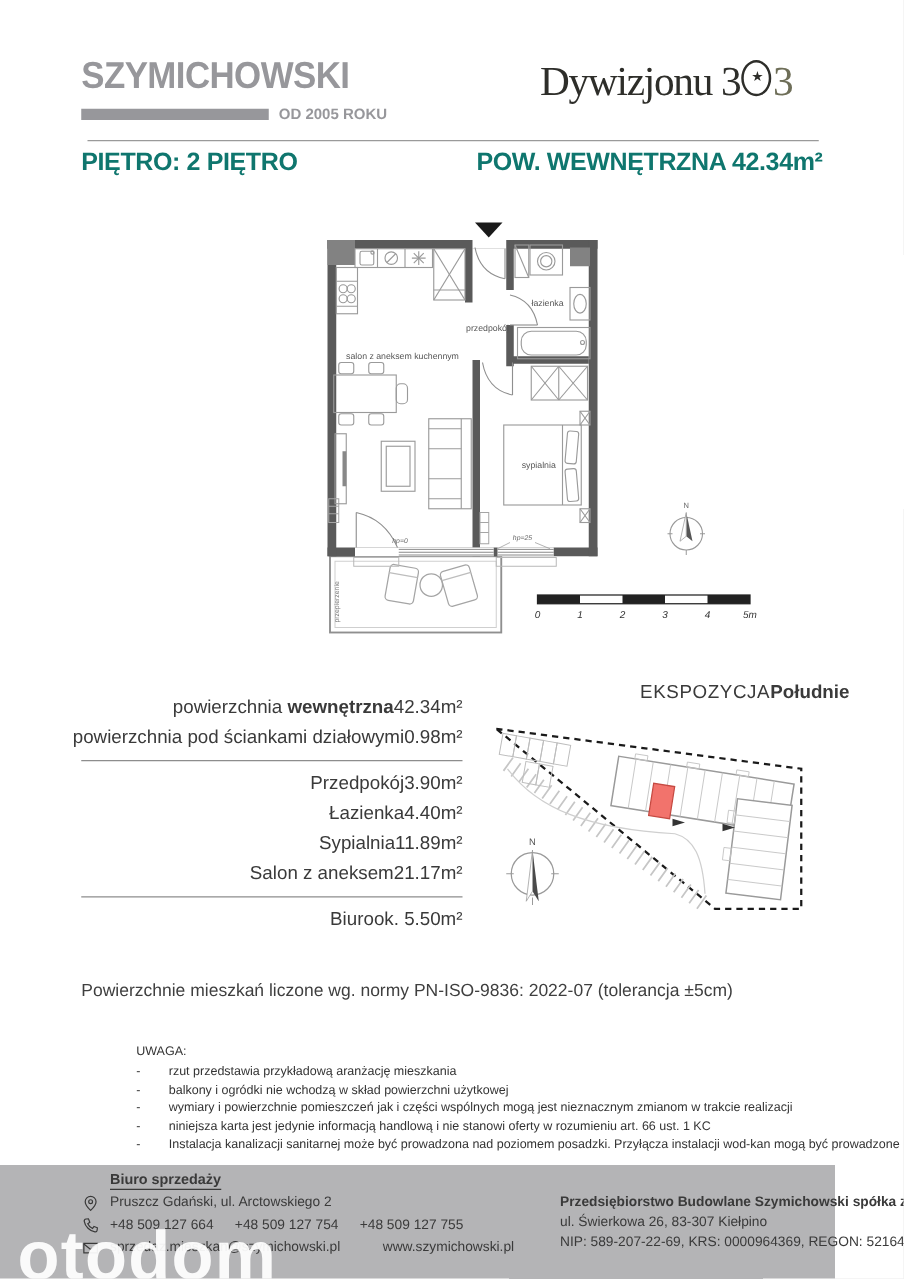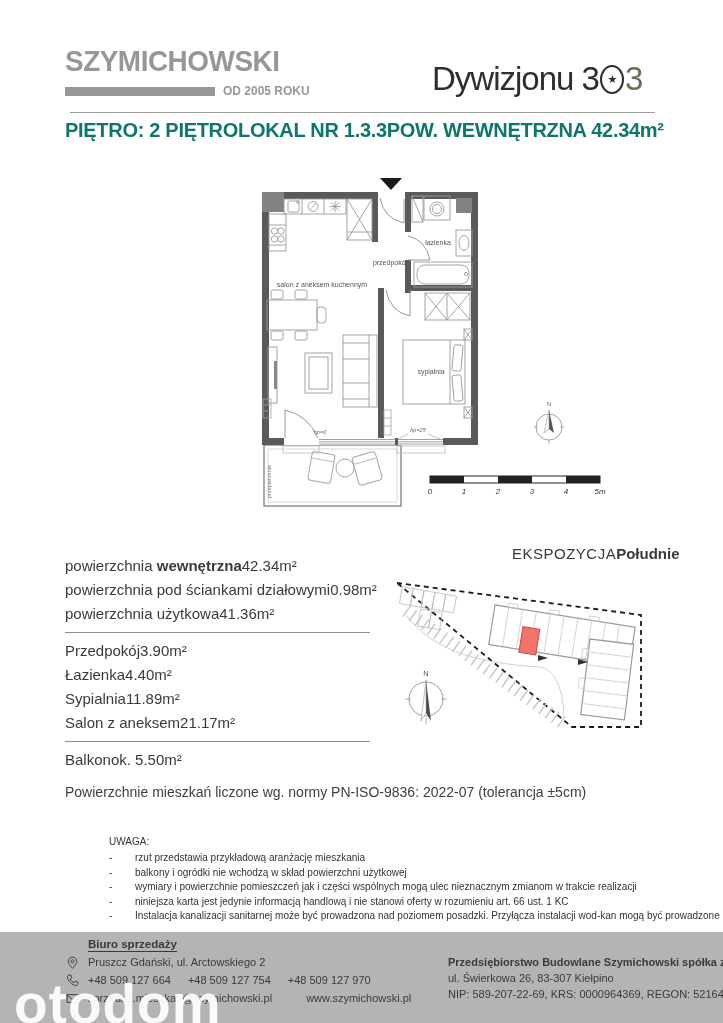--- a/index.html
+++ b/index.html
@@ -5,50 +5,50 @@
   html,body{margin:0;padding:0;background:#e8e8e8;}
   .page{position:relative;width:723px;height:1023px;background:#ffffff;overflow:hidden;
         font-family:"Liberation Sans",sans-serif;color:#3d3d3d;}
   
   .logo-szy{position:absolute;left:65px;top:44px;width:250px;}
   .logo-szy .name{font-size:30px;font-weight:bold;color:#97979b;letter-spacing:-0.5px;
         transform:scaleX(.93);transform-origin:left;white-space:nowrap;}
   .logo-szy .sub{display:flex;align-items:center;margin-top:6px;}
   .logo-szy .bar{width:150px;height:9px;background:#97979b;}
   .logo-szy .since{font-size:12px;font-weight:bold;color:#97979b;margin-left:8px;white-space:nowrap;}
-  .logo-dyw{position:absolute;left:432px;top:60px;font-size:33px;color:#2e2e2a;
-        letter-spacing:-1px;display:flex;align-items:center;white-space:nowrap;}
+  .logo-dyw{position:absolute;left:432px;top:48px;font-size:33px;color:#2e2e2a;
+        letter-spacing:-1px;display:flex;white-space:nowrap;font-family:Liberation Serif, serif;}
   .logo-dyw .zero{display:inline-flex;align-items:center;justify-content:center;
         width:20px;height:25px;border:2.5px solid #2e2e2a;border-radius:50%;
         font-size:11px;margin:0 1px;line-height:1;}
   .logo-dyw .suffix{color:#6e6e58;}
   .toprule{position:absolute;left:70px;top:112px;width:585px;height:1px;background:#9a9a9a;}
   .specbar{position:absolute;left:65px;top:119px;width:593px;display:flex;
         justify-content:space-between;font-size:20px;font-weight:bold;color:#0f766e;
         letter-spacing:-0.3px;white-space:nowrap;}
   
   .plan-svg{position:absolute;left:250px;top:168px;}
   .site-svg{position:absolute;left:390px;top:575px;}
   svg text{font-family:"Liberation Sans",sans-serif;}
   .exposure{position:absolute;left:512px;top:545px;width:146px;display:flex;
         font-size:15px;color:#3a3a3a;letter-spacing:.5px;}
   .exposure .val{font-weight:bold;letter-spacing:0;}
   
   .areas{position:absolute;left:65px;top:554px;width:305px;font-size:15px;color:#3a3a3a;}
-  .arow{display:flex;justify-content:flex-start;line-height:24px;white-space:nowrap;}
+  .arow{display:flex;justify-content:flex-end;line-height:24px;white-space:nowrap;}
   .arow .bold{font-weight:bold;}
   .adiv{border:none;border-top:1px solid #8d8d8d;margin:6px 0;}
   .norm{position:absolute;left:65px;top:784px;font-size:14px;color:#3f3f3f;}
   
   .notes{position:absolute;left:65px;top:836px;width:648px;font-size:10px;color:#333;margin-left:44px;}
   .notes .title{margin-bottom:4px;}
   .nrow{display:flex;line-height:14.5px;white-space:nowrap;}
   .nrow .dash{width:26px;flex:0 0 26px;}
   
-  .footer{position:absolute;left:0;top:932px;width:723px;height:91px;background:#b4b4b6;color:#3a3a3a;}
+  .footer{position:absolute;left:0;top:932px;width:668px;height:91px;background:#b4b4b6;color:#3a3a3a;}
   .f-office{position:absolute;left:88px;top:6px;font-size:11.5px;font-weight:bold;
         border-bottom:1px solid #3a3a3a;padding-bottom:1px;}
   .f-row{position:absolute;left:88px;font-size:11px;white-space:nowrap;display:flex;}
   .f-icon{position:absolute;left:66px;width:13px;height:13px;}
   .f-mailrow{display:flex;gap:34px;}
   .f-phones{display:flex;gap:17px;}
   .f-company{position:absolute;left:448px;top:22px;font-size:11px;line-height:16px;white-space:nowrap;}
   .f-company .c1{font-weight:bold;}
   .watermark{position:absolute;left:14px;top:977px;font-size:55px;font-weight:bold;
         color:rgba(255,255,255,.93);letter-spacing:1px;z-index:5;line-height:1;}
@@ -67,21 +67,20 @@
   </div>
   <div class="logo-dyw">
     <span>Dywizjonu 3</span>
     <span class="zero">★</span>
     <span class="suffix">3</span>
   </div>
   <div class="toprule"></div>
 
   <div class="specbar">
     <span>PIĘTRO: 2 PIĘTRO</span>
-    <span>LOKAL NR 1.3.3</span>
     <span>POW. WEWNĘTRZNA 42.34m²</span>
   </div>
 
   <svg class="plan-svg" width="370" height="355" viewBox="0 0 370 355">
 
     <g fill="none" stroke="#9a9a9a">
       <rect x="14" y="277" width="137" height="61" stroke="#8f8f8f" stroke-width="1.5"></rect>
       <rect x="18" y="281" width="129" height="53" stroke="#cfcfcf" stroke-width="0.8"></rect>
       <circle cx="95" cy="300" r="9" stroke="#a5a5a5"></circle>
       <g transform="rotate(10 72 299)">
@@ -353,62 +352,58 @@
 
   <div class="areas">
     <div class="arow">
       <span><span>powierzchnia </span><span class="bold">wewnętrzna</span></span>
       <span>42.34m²</span>
     </div>
     <div class="arow">
       <span><span>powierzchnia pod ściankami działowymi</span><span class="bold"></span></span>
       <span>0.98m²</span>
     </div>
-    <div class="arow">
-      <span><span>powierzchnia użytkowa</span><span class="bold"></span></span>
-      <span>41.36m²</span>
-    </div>
     <hr class="adiv">
     <div class="arow">
       <span>Przedpokój</span>
       <span>3.90m²</span>
     </div>
     <div class="arow">
       <span>Łazienka</span>
       <span>4.40m²</span>
     </div>
     <div class="arow">
       <span>Sypialnia</span>
       <span>11.89m²</span>
     </div>
     <div class="arow">
       <span>Salon z aneksem</span>
       <span>21.17m²</span>
     </div>
     <hr class="adiv">
     <div class="arow">
-      <span>Balkon</span>
+      <span>Biuro</span>
       <span>ok. 5.50m²</span>
     </div>
   </div>
   <div class="norm">Powierzchnie mieszkań liczone wg. normy PN-ISO-9836: 2022-07 (tolerancja ±5cm)</div>
 
   <div class="notes">
     <div class="title">UWAGA:</div>
     <div class="nrow">
       <span class="dash">-</span>
         <span>rzut przedstawia przykładową aranżację mieszkania</span>
     </div>
     <div class="nrow">
       <span class="dash">-</span>
         <span>balkony i ogródki nie wchodzą w skład powierzchni użytkowej</span>
     </div>
     <div class="nrow">
       <span class="dash">-</span>
-        <span>wymiary i powierzchnie pomieszczeń jak i części wspólnych mogą ulec nieznacznym zmianom w trakcie realizacji</span>
+        <span>wymiary i powierzchnie pomieszczeń jak i części wspólnych mogą jest nieznacznym zmianom w trakcie realizacji</span>
     </div>
     <div class="nrow">
       <span class="dash">-</span>
         <span>niniejsza karta jest jedynie informacją handlową i nie stanowi oferty w rozumieniu art. 66 ust. 1 KC</span>
     </div>
     <div class="nrow">
       <span class="dash">-</span>
         <span>Instalacja kanalizacji sanitarnej może być prowadzona nad poziomem posadzki. Przyłącza instalacji wod-kan mogą być prowadzone natynkowo.</span>
     </div>
   </div>
@@ -421,21 +416,21 @@
       <circle cx="6" cy="4.9" r="1.4" fill="none" stroke="#3a3a3a" stroke-width="0.9"></circle>
     </svg>
     <div class="f-row" style="top:24px">Pruszcz Gdański, ul. Arctowskiego 2</div>
 
     <svg class="f-icon" style="top:42px" viewBox="0 0 12 12">
       <path d="M2.6 1.1 4.4 1l1 2.5-1.5 1.1c.7 1.6 1.9 2.8 3.5 3.5l1.1-1.5 2.5 1-.2 1.8c-.1.8-.8 1.3-1.6 1.2C5.4 10.1 1.9 6.6 1.3 2.8c-.1-.8.5-1.6 1.3-1.7z" fill="none" stroke="#3a3a3a" stroke-width="0.9"></path>
     </svg>
     <div class="f-row f-phones" style="top:42px">
       <span>+48 509 127 664</span>
       <span>+48 509 127 754</span>
-      <span>+48 509 127 970</span>
+      <span>+48 509 127 755</span>
     </div>
 
     <svg class="f-icon" style="top:60px" viewBox="0 0 12 12">
       <rect x="1" y="2.5" width="10" height="7" fill="none" stroke="#3a3a3a" stroke-width="0.9"></rect>
       <path d="M1 3 6 7 11 3" fill="none" stroke="#3a3a3a" stroke-width="0.9"></path>
     </svg>
     <div class="f-row f-mailrow" style="top:60px">
       <span>sprzedaz.mieszkan@szymichowski.pl</span>
       <span>www.szymichowski.pl</span>
     </div>

